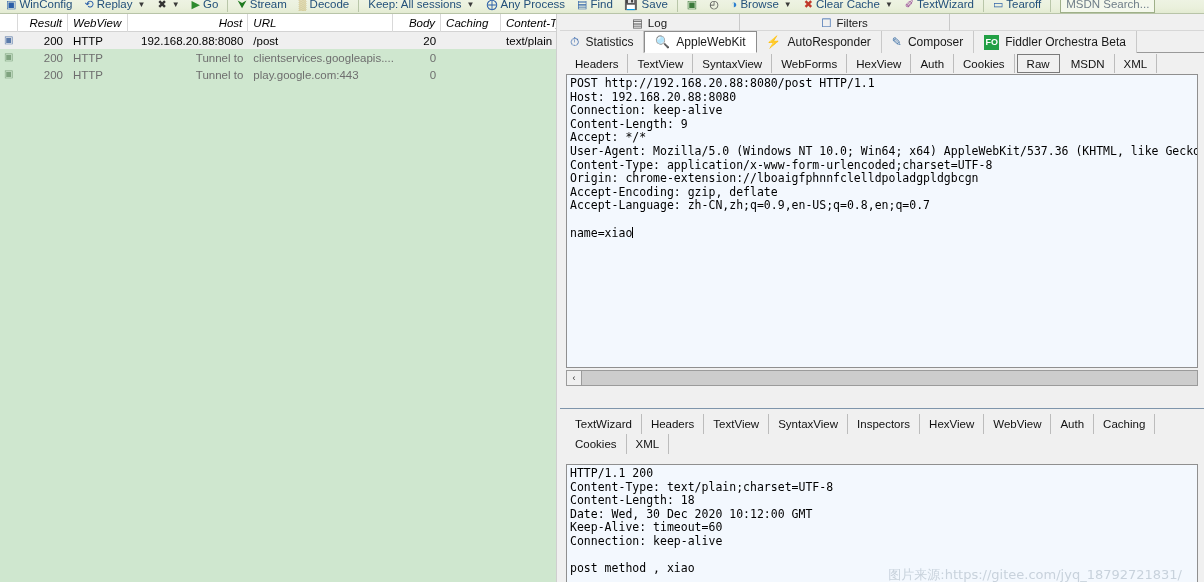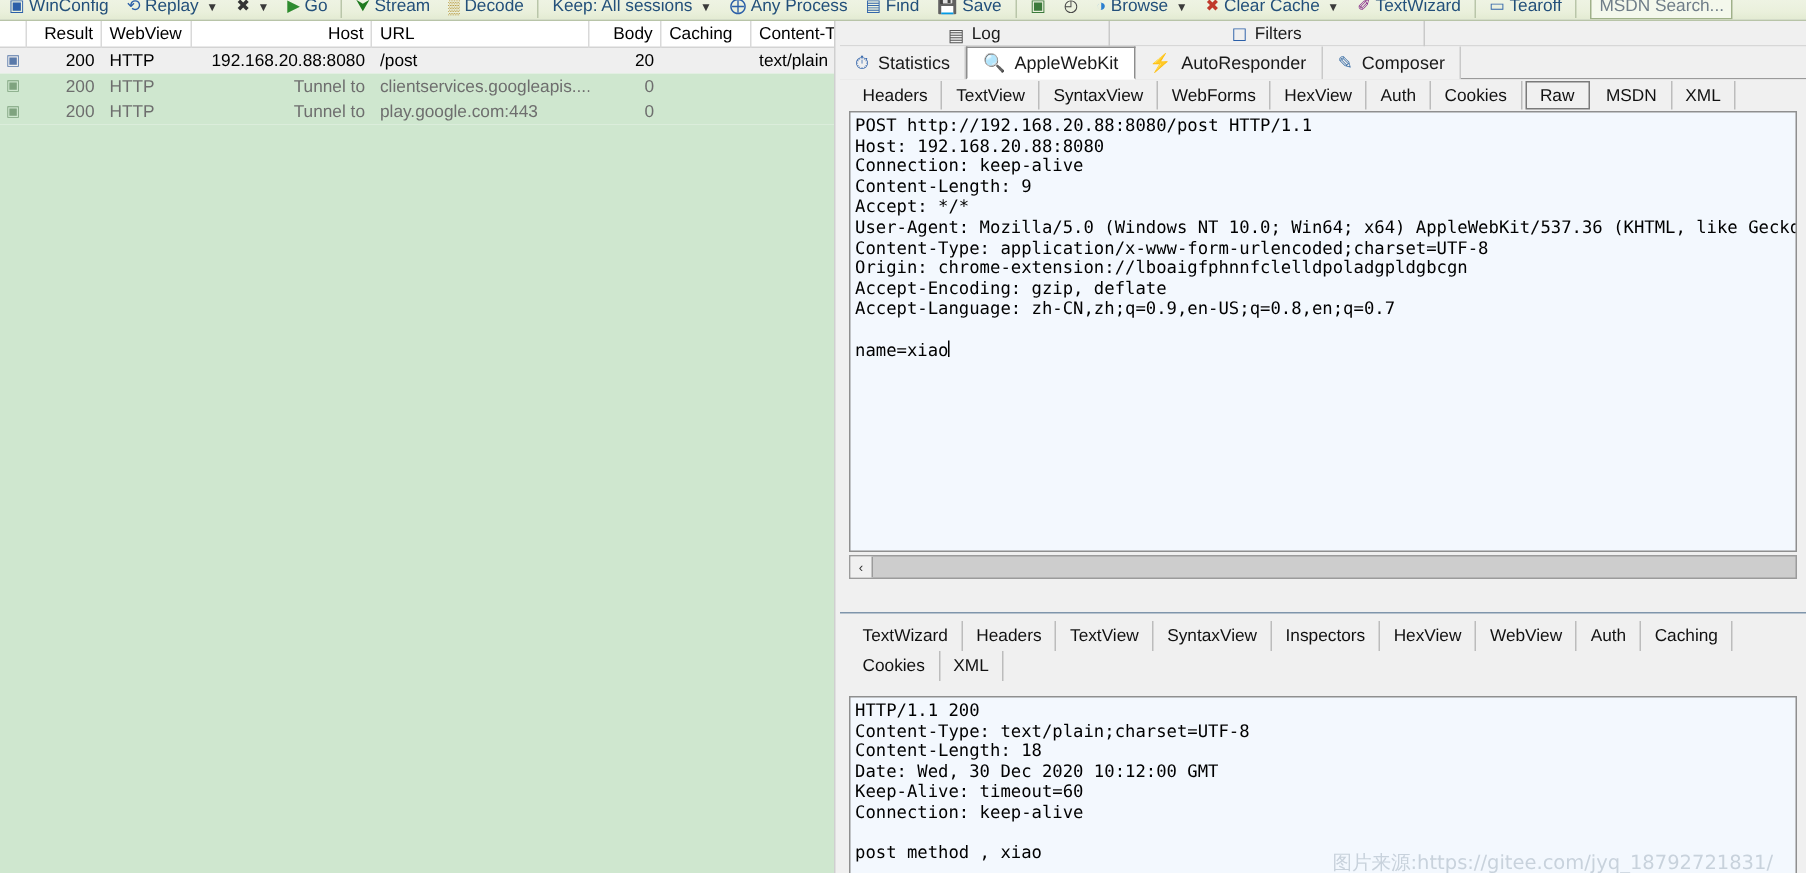--- a/index.html
+++ b/index.html
@@ -42,21 +42,21 @@
     position: absolute; left: 0; top: 14px; width: 560px; height: 568px;
     background: #ffffff; overflow: hidden;
   }
   .grid-header {
     display: flex; height: 18px; background: #ffffff;
     border-bottom: 1px solid #d3d3d3; font-size: 11.5px; color: #000;
   }
   .gh-cell {
     border-right: 1px solid #d9d9d9;
     display: flex; align-items: center; padding: 0 5px;
-    height: 18px; overflow: hidden; white-space: nowrap;
+    height: 18px; overflow: hidden; white-space: nowrap; font-style: italic;
   }
   .gh-cell.r { justify-content: flex-end; }
   .gh-cell.l { justify-content: flex-start; }
   .grid-row {
     display: flex; height: 17px; font-size: 11.5px;
     align-items: center;
   }
   .grid-row.selected { background: #efefef; color: #000; }
   .grid-row.tunnel { background: #cfe7cf; color: #6e6e6e; }
   .gr-cell {
@@ -371,20 +371,24 @@
         <span style="color:#3a6ea5">🔍</span>
         <span>AppleWebKit</span>
       </div>
       <div class="mtab">
         <span style="color:#555">⚡</span>
         <span>AutoResponder</span>
       </div>
       <div class="mtab">
         <span style="color:#3a6ea5">✎</span>
         <span>Composer</span>
+      </div>
+      <div class="mtab">
+        <span class="fo-badge">FO</span>
+        <span>Fiddler Orchestra Beta</span>
       </div>
     </div>
 
     <div class="reqpanel">
       <div class="subtabs">
         <div class="subtab">Headers</div>
         <div class="subtab">TextView</div>
         <div class="subtab">SyntaxView</div>
         <div class="subtab">WebForms</div>
         <div class="subtab">HexView</div>

